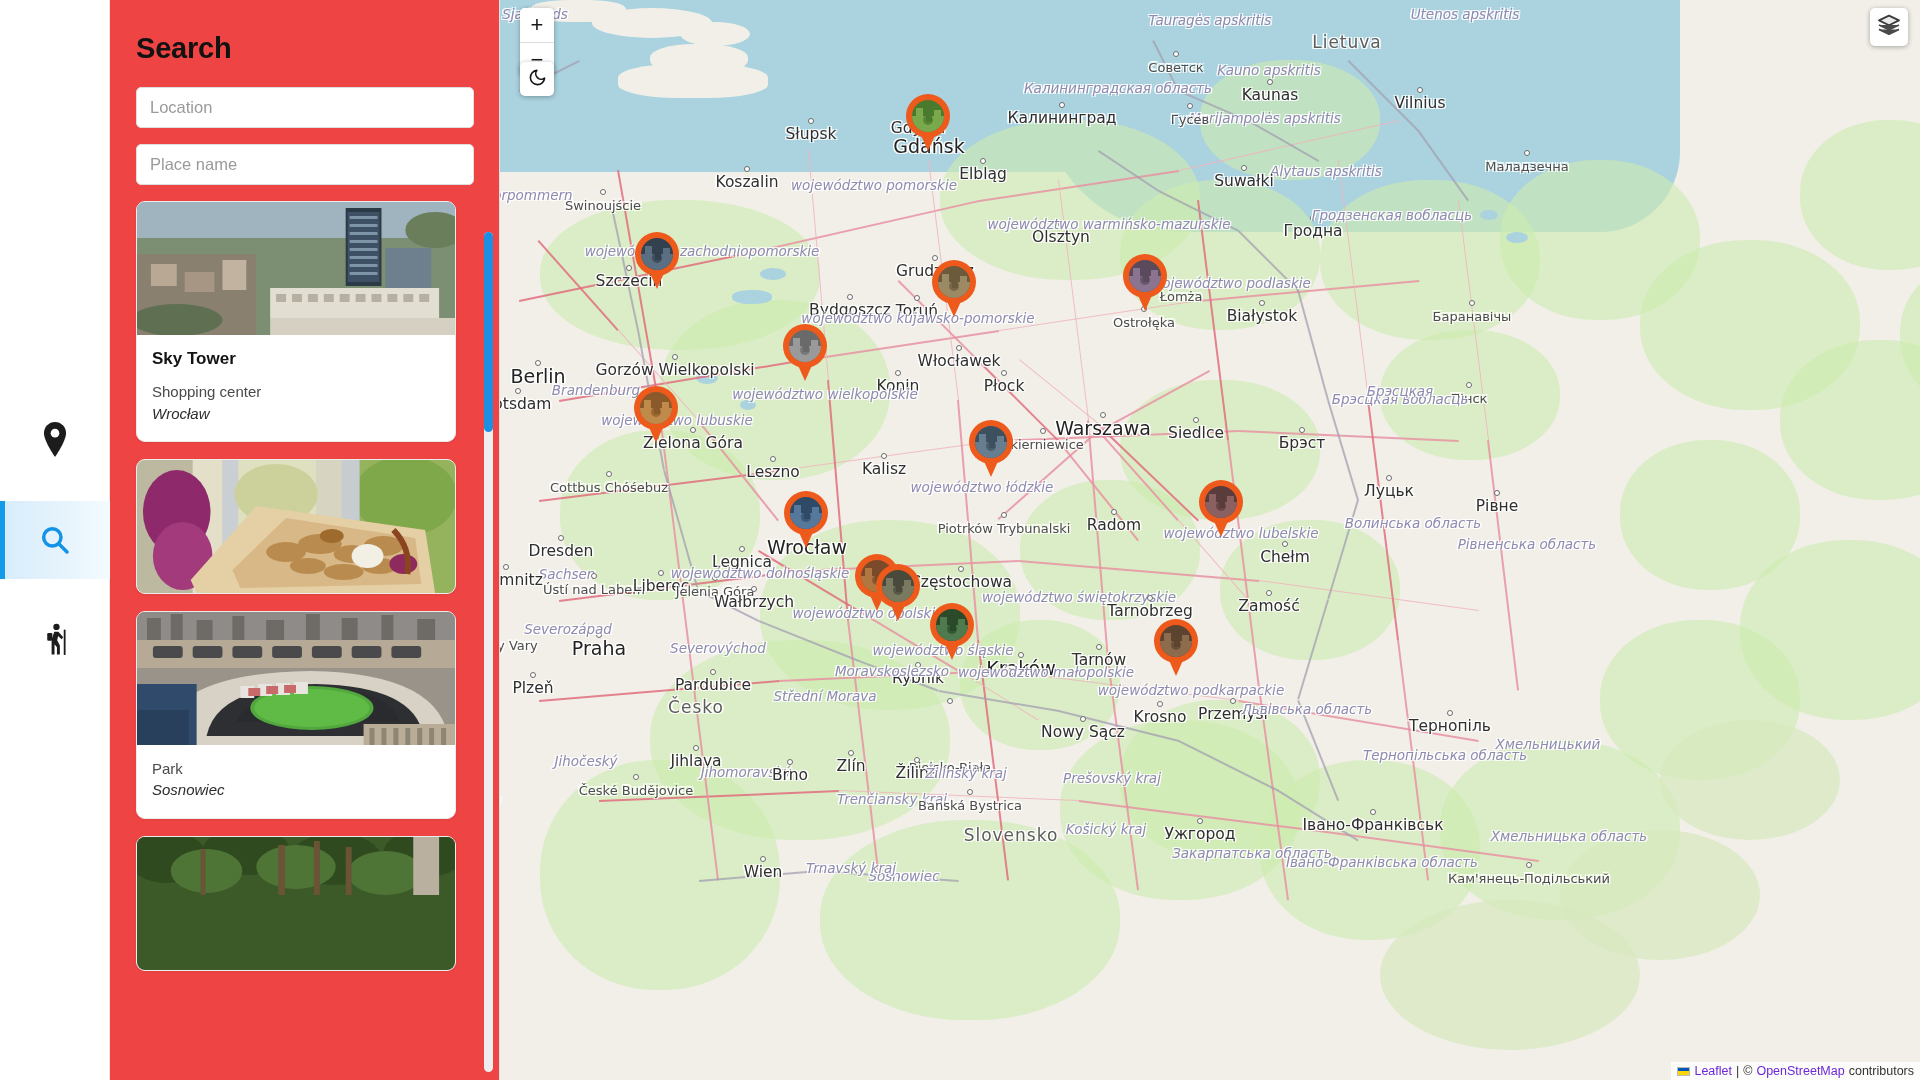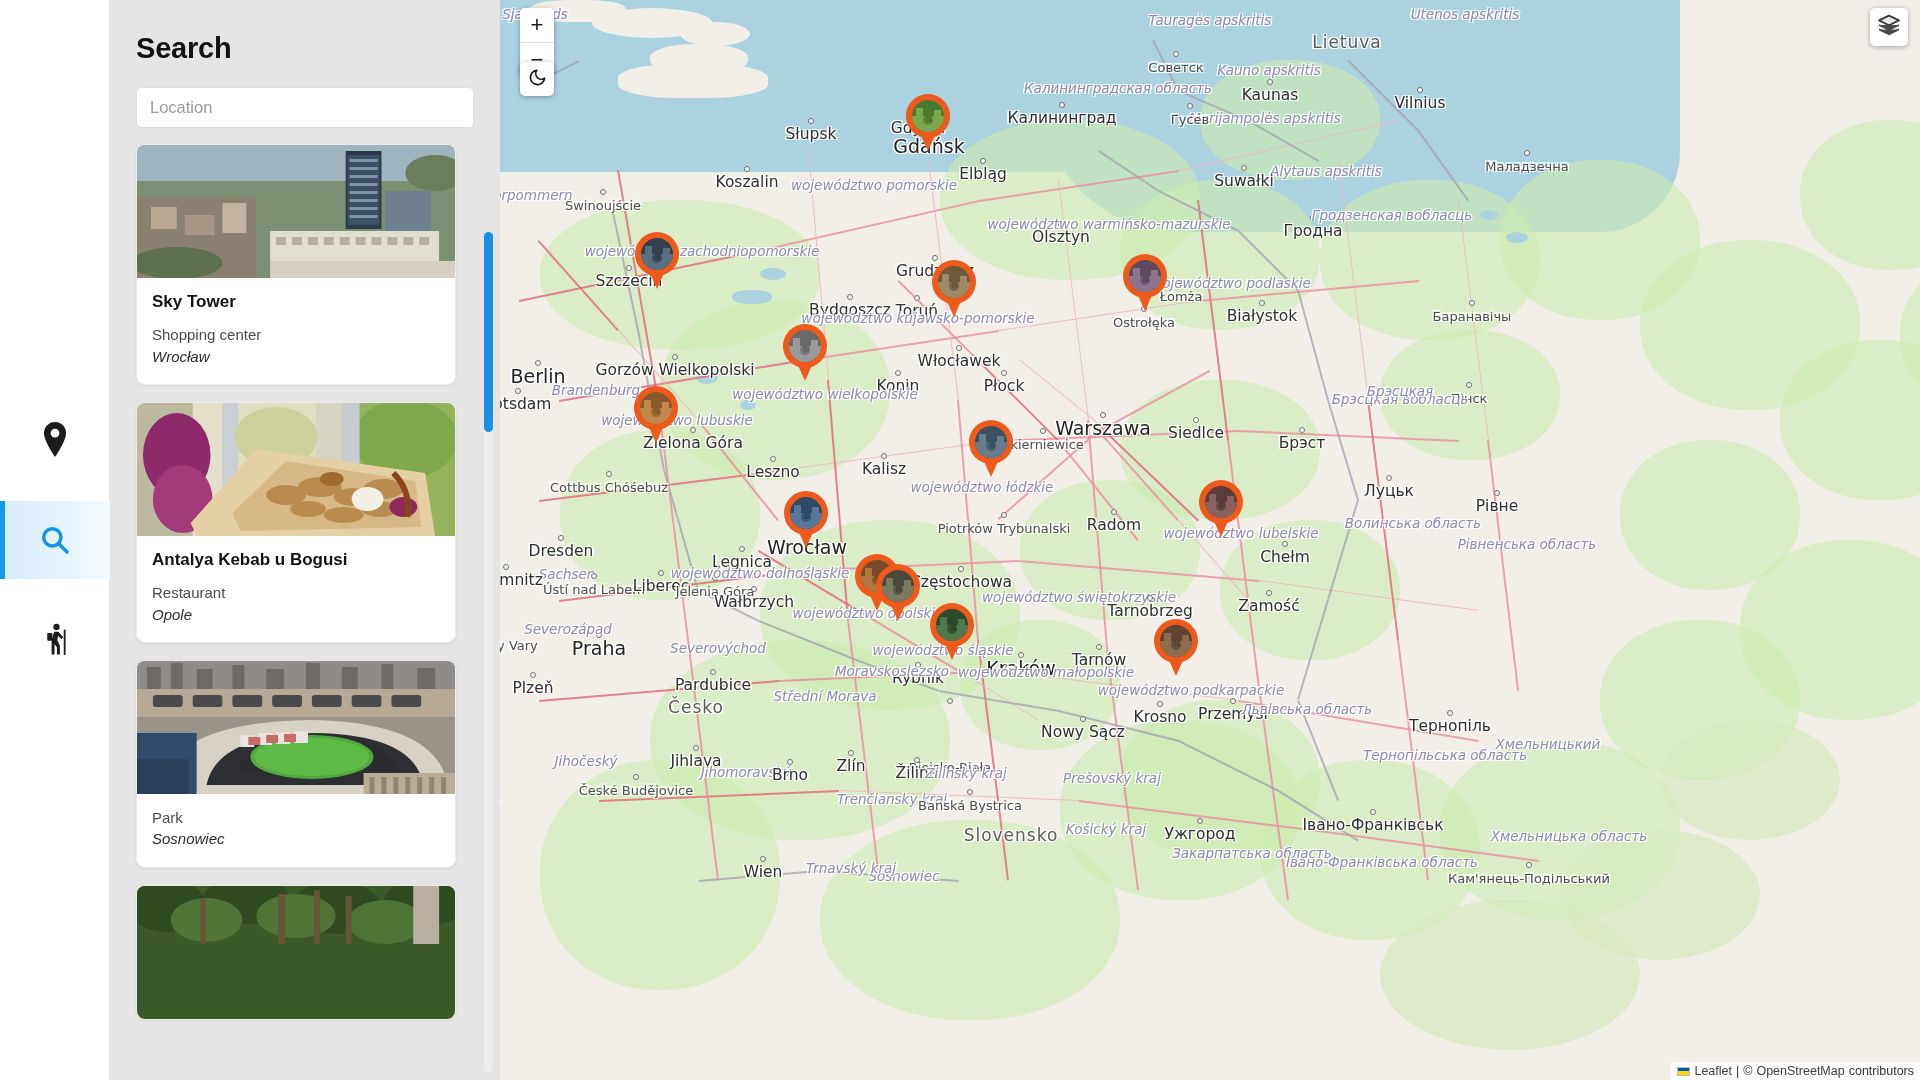--- a/index.html
+++ b/index.html
@@ -33,21 +33,21 @@
   }
   .rail-btn.active::before {
     content: ""; position: absolute; left: 0; top: 0; bottom: 0;
     width: 5px; background: #149ae8;
   }
   .rail-btn svg { display: block; }
 
   
   .sidebar {
     width: 390px; height: 1080px; flex: 0 0 390px;
-    background: #e5e5e5;
+    background: #ef4444;
     position: relative;
     overflow: hidden;
     border-right: 1px solid #e3e3e3;
     z-index: 20;
   }
   .sidebar-inner {
     padding: 22px 26px 0 26px;
     height: 1080px;
     overflow: hidden;
   }
@@ -215,21 +215,21 @@
     cursor: pointer; z-index: 12;
   }
   .attrib {
     position: absolute; right: 0; bottom: 0;
     background: rgba(255,255,255,.78);
     font-family: "Liberation Sans", sans-serif;
     font-size: 12.5px; color: #333;
     padding: 2px 6px; z-index: 12;
     display: flex; align-items: center; gap: 4px;
   }
-  .attrib a { color: #404040; text-decoration: none; }
+  .attrib a { color: #6d28d9; text-decoration: none; }
   .flag { display: inline-block; width: 13px; height: 9px; border: 1px solid #bbb; }
   .flag .fu { height: 50%; background: #0057b7; }
   .flag .fl { height: 50%; background: #ffd700; }
 </style>
 </head>
 <body>
 
 <div id="app">
 
   <div class="icon-rail">
@@ -263,20 +263,21 @@
       </span>
     </div>
   </div>
 
   <div class="sidebar">
     <div class="sidebar-inner">
       <div class="panel-title">Search</div>
 
       <input class="field" type="text" placeholder="Location" style="">
 
+      <input class="field" type="text" placeholder="Place name" style="">
 
 
       <div class="results">
 
         <div class="card">
           <div class="card-img">
             <svg width="100%" height="133" viewBox="0 0 320 133" preserveAspectRatio="none">
               <rect width="320" height="133" fill="#8fa3ae"></rect>
               <rect y="0" width="320" height="40" fill="#9fb4bf"></rect>
               <rect y="36" width="320" height="97" fill="#7d8f72"></rect>
@@ -345,25 +346,20 @@
                 <ellipse cx="248" cy="86" rx="20" ry="10"></ellipse>
                 <ellipse cx="172" cy="106" rx="18" ry="8"></ellipse>
                 <ellipse cx="208" cy="112" rx="20" ry="8"></ellipse>
                 <ellipse cx="244" cy="106" rx="18" ry="8"></ellipse>
               </g>
               <ellipse cx="232" cy="96" rx="16" ry="12" fill="#f2efe4"></ellipse>
               <ellipse cx="268" cy="104" rx="14" ry="10" fill="#8e2a5e"></ellipse>
               <ellipse cx="196" cy="76" rx="12" ry="7" fill="#9e6a2e"></ellipse>
               <path d="M258 70 q18 18 14 44" stroke="#8a4520" stroke-width="6" fill="none"></path>
             </svg>
-          </div>
-          <div class="card-body">
-            <div class="card-name">Antalya Kebab u Bogusi</div>
-            <div class="card-cat">Restaurant</div>
-            <div class="card-city">Opole</div>
           </div>
         </div>
 
         <div class="card">
           <div class="card-img">
             <svg width="100%" height="133" viewBox="0 0 320 133" preserveAspectRatio="none">
               <rect width="320" height="133" fill="#9a938a"></rect>
               <rect width="320" height="30" fill="#8e8b88"></rect>
               <g fill="#6e6a66">
                 <rect x="10" y="6" width="14" height="22"></rect>

